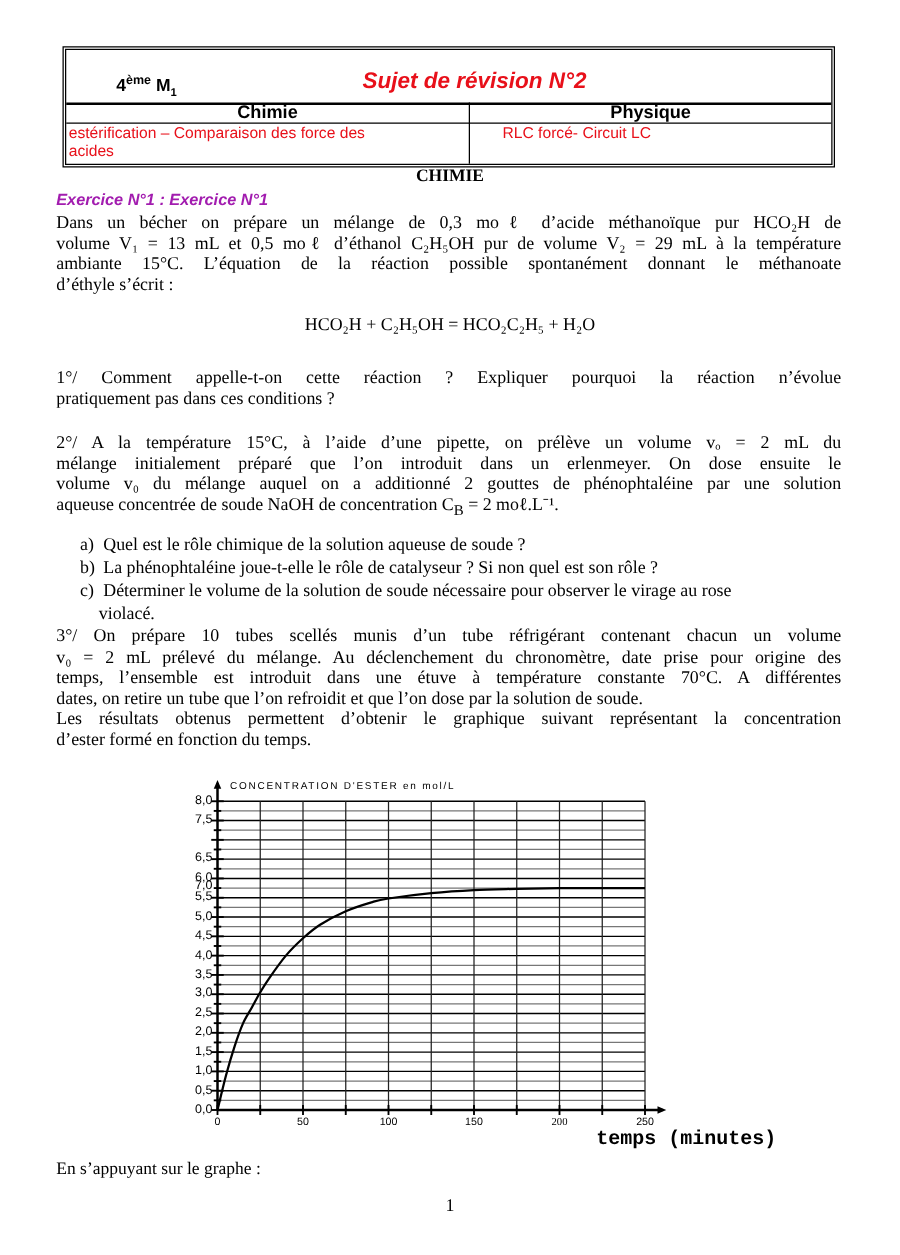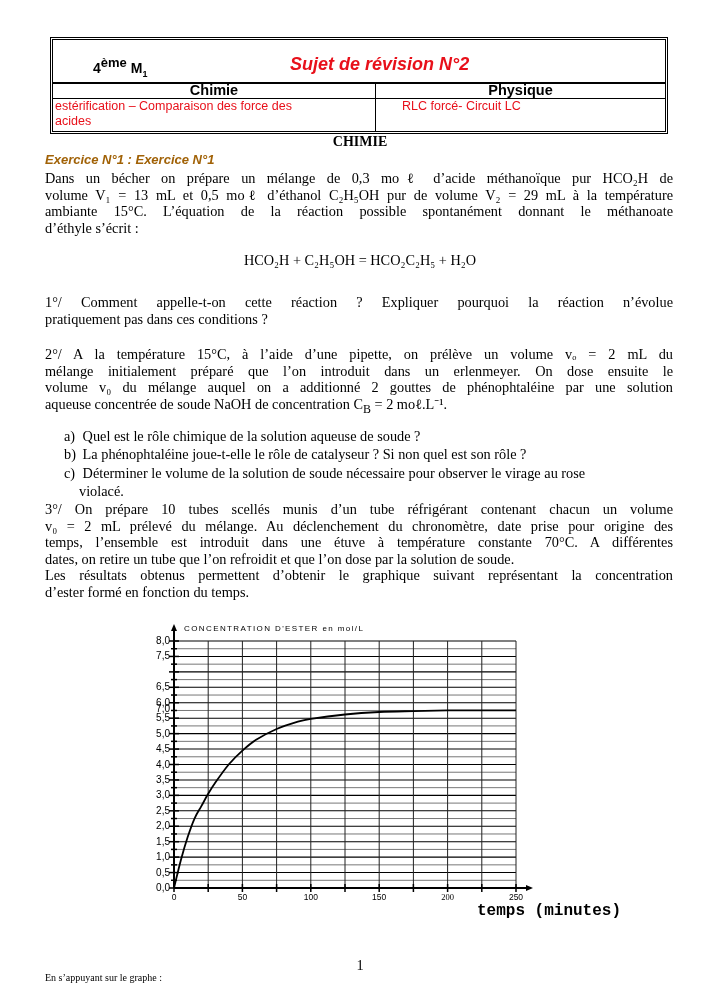--- a/index.html
+++ b/index.html
@@ -7,36 +7,36 @@
          font-family: "Liberation Serif", serif; color: #000; }
   .page { position: absolute; left: 0; top: 0; width: 720px; height: 1004px; }
 
   
   .hbox { position: absolute; left: 50px; top: 37px; width: 618px; height: 97px;
           border: 3px double #000; box-sizing: border-box; border-width: 3px; }
   .hbox-row1 { position: absolute; left: 0; top: 0; right: 0; height: 42px;
                border-bottom: 2px solid #000; }
   .level { position: absolute; left: 40px; top: 20px; font-family: "Liberation Sans", sans-serif;
            font-weight: bold; font-size: 14px; }
-  .level sup { font-size: 13px; }
+  .level sup { font-size: 10px; }
   .level sub { font-size: 9px; }
   .subject { position: absolute; left: 237px; top: 14px; font-family: "Liberation Sans", sans-serif;
              font-weight: bold; font-style: italic; font-size: 18px; color: #e8101a; }
   .hbox-row2 { position: absolute; left: 0; top: 42px; right: 0; height: 16px;
                border-bottom: 1px solid #000; }
   .colhead { position: absolute; top: 0; font-family: "Liberation Sans", sans-serif;
              font-weight: bold; font-size: 14.5px; line-height: 16px; text-align: center; }
   .vsep { position: absolute; left: 322px; top: 42px; bottom: 0; width: 1px; background: #000; }
   .topic { position: absolute; font-family: "Liberation Sans", sans-serif; font-size: 12.5px;
            color: #e8101a; line-height: 15px; }
 
   .section-title { position: absolute; left: 0; width: 720px; top: 134px; text-align: center;
                    font-weight: bold; font-size: 14px; }
   .ex-title { position: absolute; left: 45px; top: 152px; font-family: "Liberation Sans", sans-serif;
-              font-weight: bold; font-style: italic; font-size: 13px; color: #a16207; }
+              font-weight: bold; font-style: italic; font-size: 13px; color: #a21caf; }
   .para { position: absolute; left: 45px; width: 628px; font-size: 14.3px; line-height: 16.5px;
           text-align: justify; }
   .para .l { display: block; text-align: justify; text-align-last: justify; height: 16.5px; white-space: nowrap; }
   .para .l.last { text-align-last: left; }
   .eq { position: absolute; left: 0; width: 720px; text-align: center; font-size: 14.3px; top: 252px; }
   sub, sup { line-height: 0; }
   .q-item { position: absolute; left: 64px; font-size: 14.3px; line-height: 16.5px; white-space: nowrap; }
   .q-item .letter { display: inline-block; width: 15px; }
   .q-cont { position: absolute; left: 79px; font-size: 14.3px; }
 
@@ -44,21 +44,21 @@
   .chart { position: absolute; left: 0; top: 0; width: 720px; height: 1004px; pointer-events: none; }
   .chart svg { position: absolute; left: 0; top: 0; }
   .ctitle { position: absolute; left: 184px; top: 624px; font-family: "Liberation Sans", sans-serif;
             font-size: 8px; letter-spacing: 1.4px; }
   .ylab { position: absolute; left: 148px; width: 22px; font-family: "Liberation Sans", sans-serif;
           font-size: 10px; text-align: right; }
   .xlab { position: absolute; top: 892px; font-family: "Liberation Sans", sans-serif; font-size: 8.5px;
           width: 30px; margin-left: -15px; text-align: center; }
   .xtitle { position: absolute; left: 477px; top: 902px; font-family: Liberation Mono, monospace;
             font-weight: bold; font-size: 16px; }
-  .closing { position: absolute; left: 45px; top: 928px; font-size: 10px; margin-top: 44px; }
+  .closing { position: absolute; left: 45px; top: 928px; font-size: 14px; }
   .pagenum { position: absolute; left: 0; width: 720px; top: 957px; text-align: center; font-size: 14.3px; }
 </style>
 </head>
 <body>
 
 <div class="page">
 
   <div class="hbox">
     <div class="hbox-row1">
       <div class="level"><span>4</span><sup>ème</sup> <span>M</span><sub>1</sub></div>

